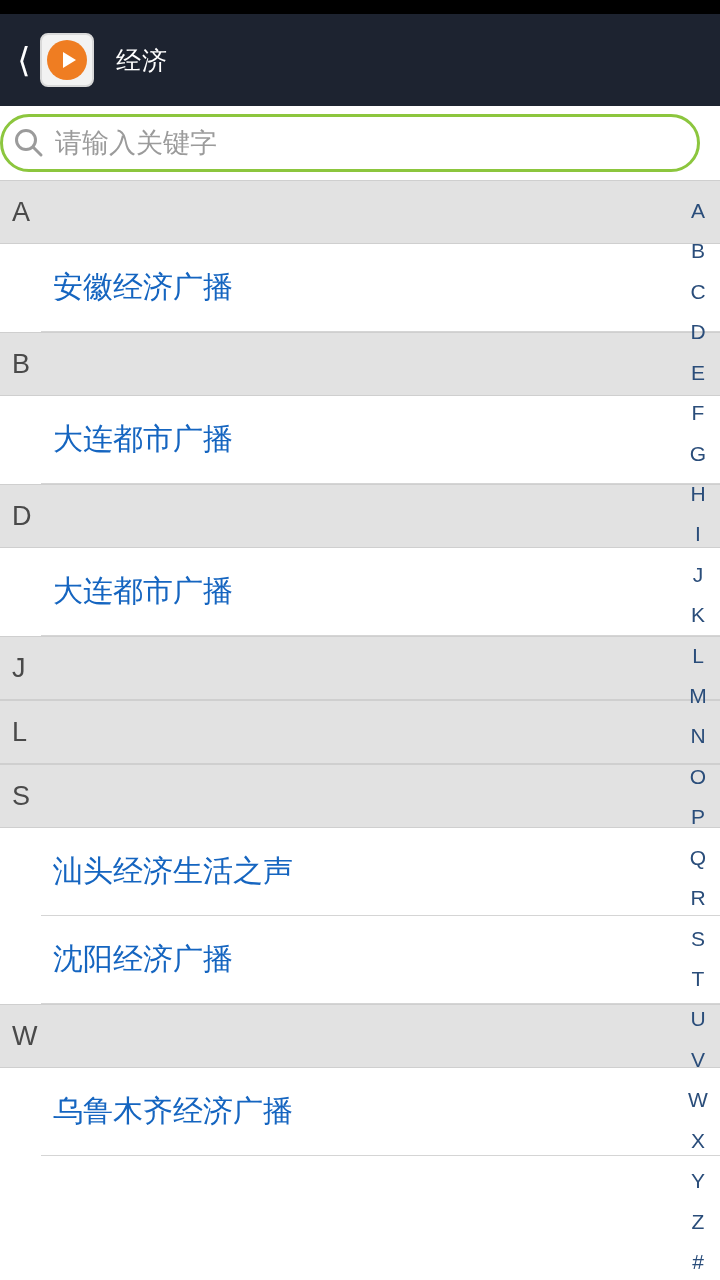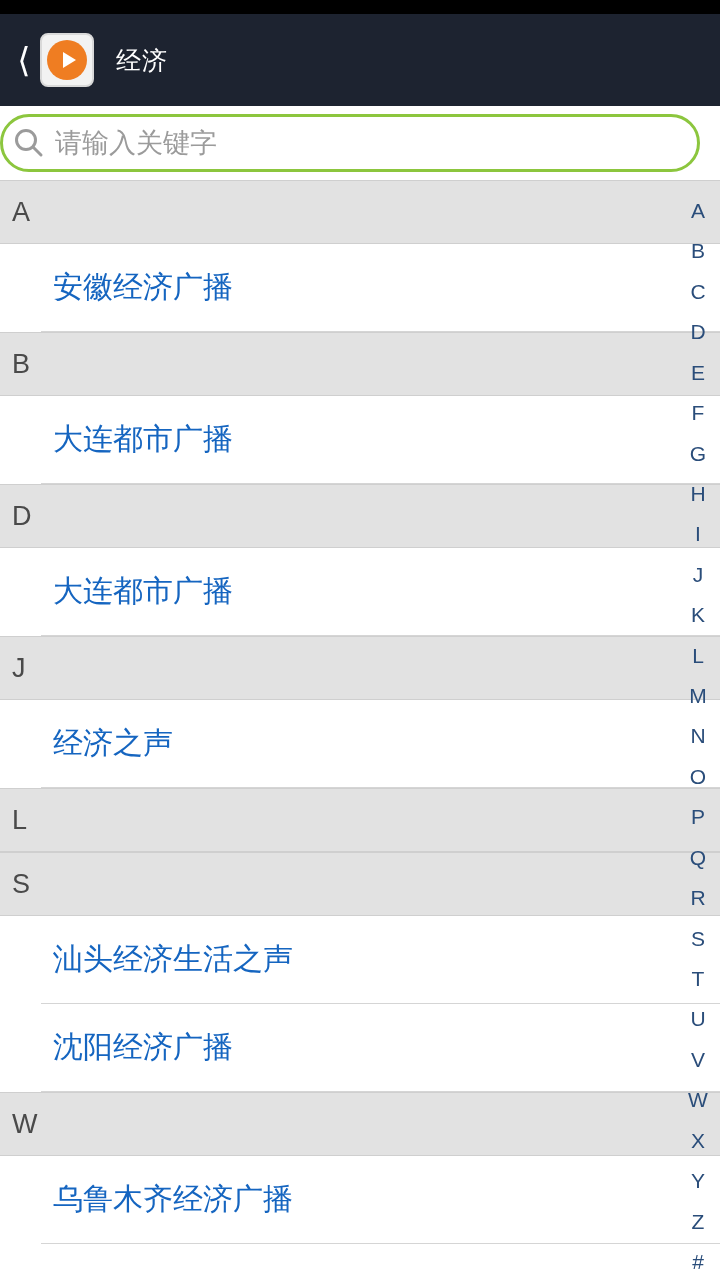--- a/index.html
+++ b/index.html
@@ -200,21 +200,20 @@
   </div>
 
   <div class="list" id="list-container">
       <div class="section-header">A</div>
       <div class="list-item">安徽经济广播</div>
       <div class="section-header">B</div>
       <div class="list-item">大连都市广播</div>
       <div class="section-header">D</div>
       <div class="list-item">大连都市广播</div>
       <div class="section-header">J</div>
-      <div class="list-item">经济之声</div>
       <div class="section-header">L</div>
       <div class="section-header">S</div>
       <div class="list-item">汕头经济生活之声</div>
       <div class="list-item">沈阳经济广播</div>
       <div class="section-header">W</div>
       <div class="list-item">乌鲁木齐经济广播</div>
     </div>
 
   <div class="index-bar" id="index-bar">
       <span class="index-letter">A</span>

